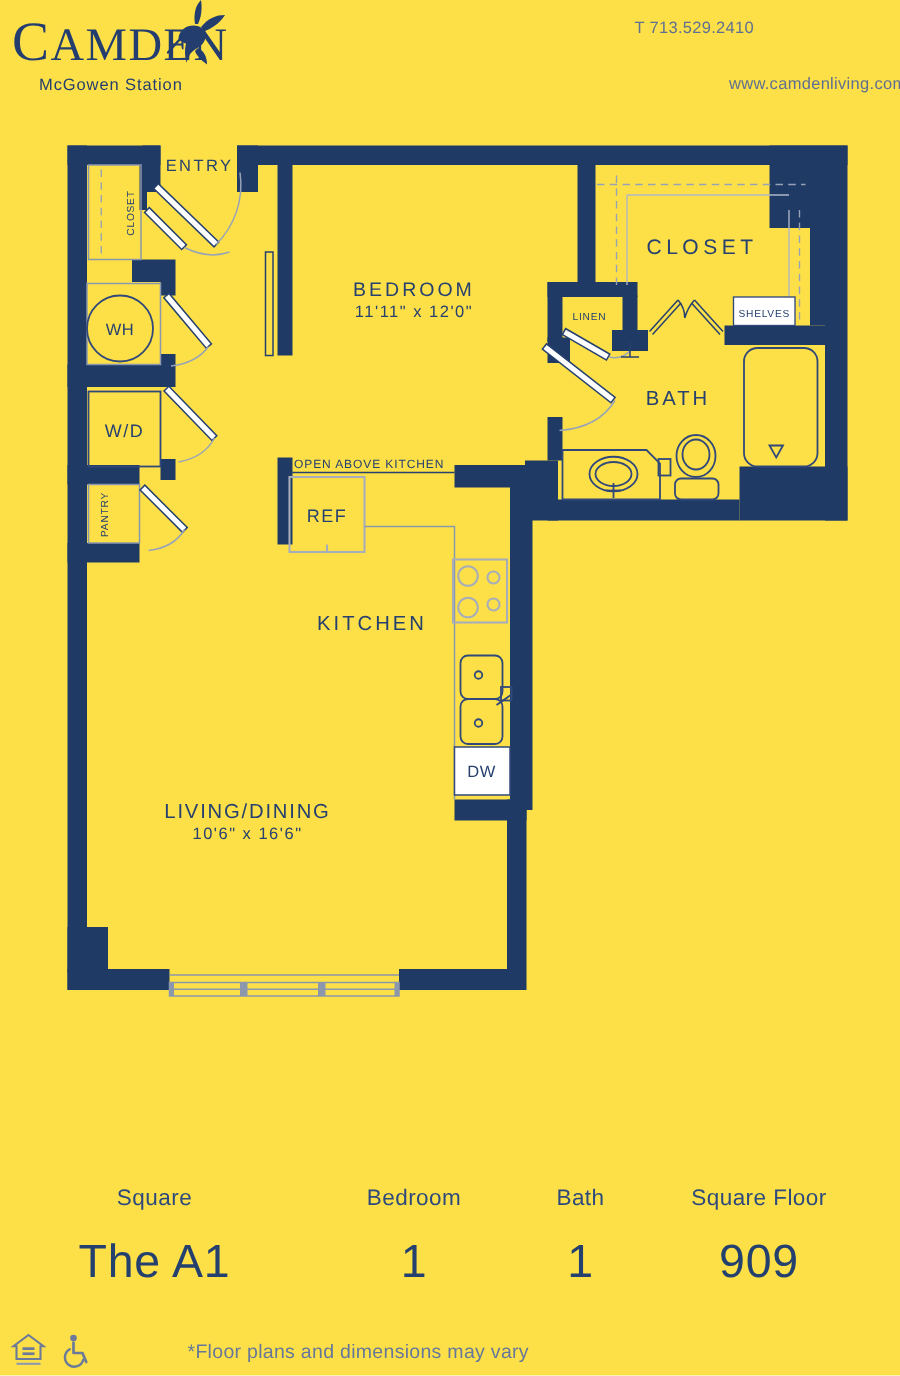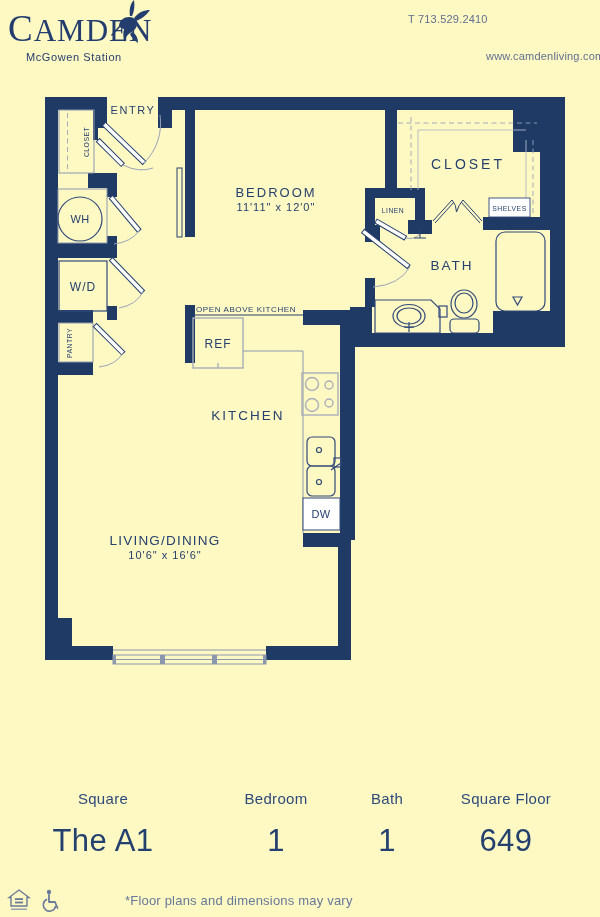--- a/index.html
+++ b/index.html
@@ -1,24 +1,24 @@
 <!DOCTYPE html>
 <html><head>
 <meta charset="utf-8">
 <style>
   html,body{margin:0;padding:0;background:#fff;}
-  #page{position:relative;width:600px;height:917px;background:#fef9c3;overflow:hidden;
+  #page{position:relative;width:600px;height:917px;background:#fde047;overflow:hidden;
         font-family:"Liberation Sans",sans-serif;}
   
   .brand{position:absolute;left:8px;top:10px;font-family:"Liberation Serif",serif;
          font-size:31px;color:#243d6f;letter-spacing:1px;line-height:1;}
   .brand::first-letter{font-size:37px;}
   .community{position:absolute;left:26px;top:51px;font-size:11px;color:#243d6f;letter-spacing:.6px;}
   .hdr-muted{position:absolute;font-size:11px;color:#5f6f91;letter-spacing:.2px;line-height:13px;}
-  .phone{left:408px;top:13px;}
+  .phone{left:423px;top:13px;}
   .address{left:491px;top:12px;}
   .website{left:486px;top:50px;}
   
   #plan{position:absolute;left:0;top:0;}
   .wall{fill:#203a66;}
   .t{fill:#26406f;font-family:"Liberation Sans",sans-serif;text-anchor:middle;}
   .t7{font-size:6.8px;letter-spacing:.5px;}
   .t8{font-size:8px;letter-spacing:.6px;}
   .t11{font-size:11px;letter-spacing:1.6px;}
   .t11n{font-size:11px;letter-spacing:.4px;}
@@ -233,21 +233,21 @@
   <div class="col" style="left:201px">
     <div class="label">Bedroom</div>
     <div class="value">1</div>
   </div>
   <div class="col" style="left:312px">
     <div class="label">Bath</div>
     <div class="value">1</div>
   </div>
   <div class="col" style="left:431px">
     <div class="label">Square Floor</div>
-    <div class="value">649</div>
+    <div class="value">909</div>
   </div>
 
   <div class="footicons">
     <svg width="24" height="23" viewBox="0 0 24 23">
       <path d="M12,1 L22,8.5 L20,8.5 L20,17 L4,17 L4,8.5 L2,8.5 Z" fill="none" stroke="#6b7a99" stroke-width="1.4"></path>
       <rect x="8" y="9.2" width="8" height="1.8" fill="#6b7a99"></rect>
       <rect x="8" y="12.6" width="8" height="1.8" fill="#6b7a99"></rect>
       <rect x="4" y="19.5" width="16" height="1.4" fill="#8d99b0"></rect>
     </svg>
     <svg width="21" height="23" viewBox="0 0 21 23">

